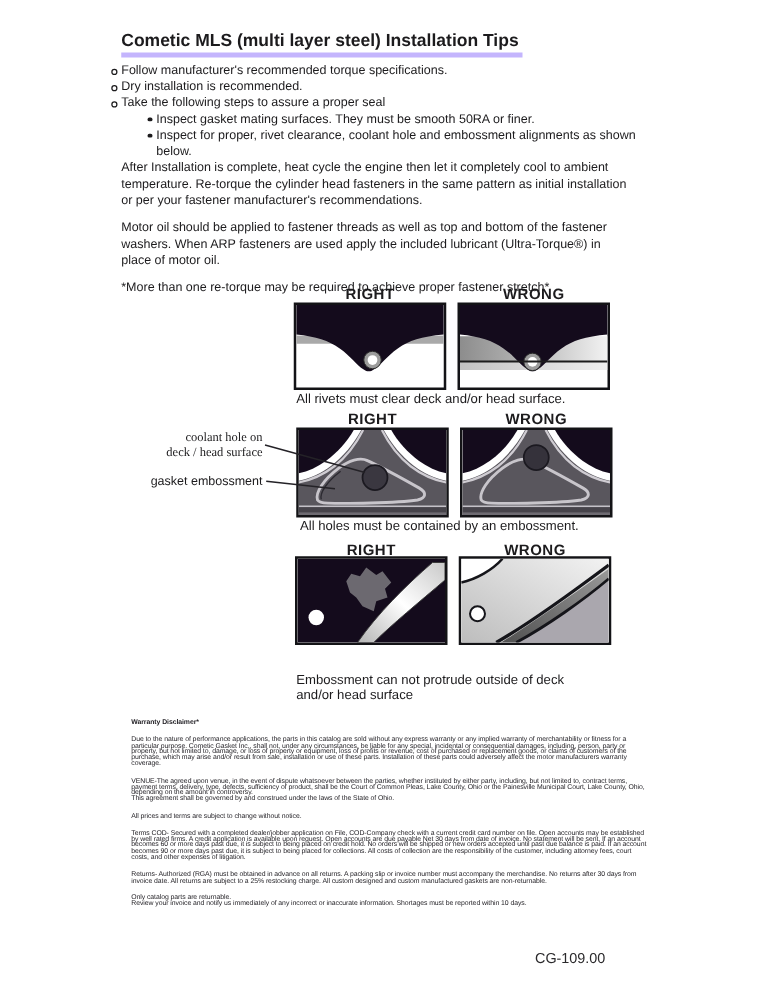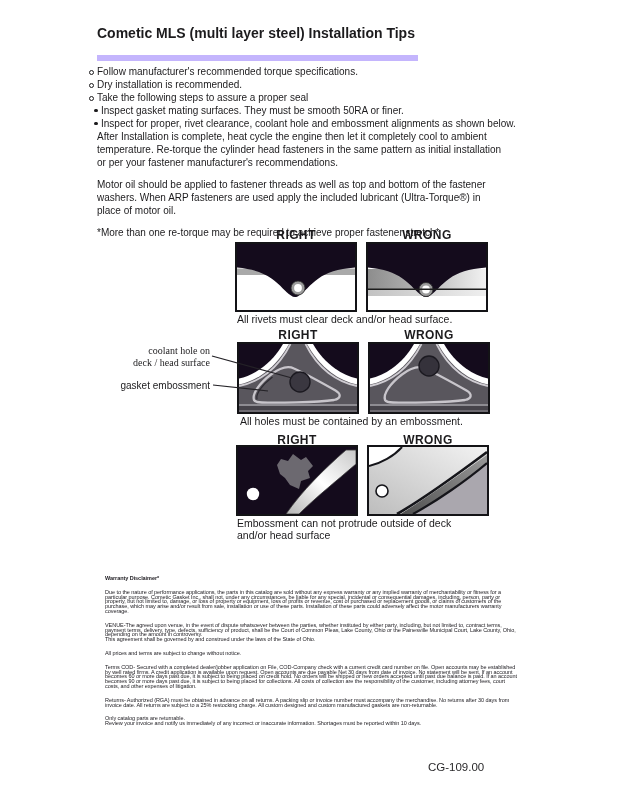--- a/index.html
+++ b/index.html
@@ -1,26 +1,26 @@
 <!DOCTYPE html>
 <html><head>
 <meta charset="utf-8">
 <style>
   html,body{margin:0;padding:0;background:#e8e8e8;}
   .page{width:618px;height:800px;position:relative;background:#ffffff;overflow:hidden;
         font-family:"Liberation Sans","DejaVu Sans",sans-serif;color:#1c1b1d;}
   
   .doc{position:absolute;left:97px;top:24px;width:420px;}
   .doc h1{font-size:14px;line-height:16px;font-weight:bold;margin:0 0 4px 0;
-          display:inline-block;border-bottom:6px solid #c4b5fd;padding:0 3px 14px 0;}
+          display:inline-block;border-bottom:4px solid #c4b5fd;padding:0 3px 2px 0;}
   ul.tips{list-style:none;margin:0;padding:0;font-size:10px;line-height:13px;}
   ul.tips li{position:relative;}
   li.t1::before{content:"";position:absolute;left:-8px;top:4.5px;width:3px;height:3px;
                 border:1px solid #1c1b1d;border-radius:50%;}
-  li.t2{margin-left:4px;}
+  li.t2{margin-left:28px;}
   li.t2::before{content:"";position:absolute;left:-7px;top:4.5px;width:3.6px;height:3.6px;
                 background:#1c1b1d;border-radius:50%;}
   .doc h2{font-size:12px;font-weight:bold;margin:11px 0 6px 0;}
   .doc p{font-size:10px;line-height:13px;margin:0 0 9px 0;width:408px;}
   
   .diagrams{position:absolute;left:0;top:0;width:504px;height:560px;padding-left:35px;}
   .dlabel{position:absolute;width:122px;text-align:center;font-size:12px;font-weight:bold;
           letter-spacing:.4px;}
   .panel{position:absolute;width:122px;background:#fff;border:2px solid #131316;box-sizing:border-box;}
   .panel svg{display:block;width:100%;height:100%;}
@@ -172,21 +172,21 @@
         <path d="M0,19 C12,16.5 25,9 33,0 L118,0 L118,5 C88,28 54,52 28,67 L0,67 Z" fill="url(#g3wbg)"></path>
         <path d="M0,19 C12,16.5 25,9 33,0" stroke="#15151a" stroke-width="2" fill="none"></path>
         <path d="M28,67 C56,51 90,26 118,5 L118,16 C94,35 66,55 44,67 Z" fill="url(#g3wband)"></path>
         <path d="M31,67 C58,50 92,26 118,7.5" stroke="#d9d9d9" stroke-width="1" fill="none"></path>
         <path d="M28,67 C56,51 90,26 118,5" stroke="#15151a" stroke-width="2.6" fill="none"></path>
         <path d="M44,67 C68,54 98,33 118,16 L118,67 Z" fill="#aaa7ae"></path>
         <path d="M44,67 C68,54 98,33 118,16" stroke="#15151a" stroke-width="2.2" fill="none"></path>
         <circle cx="13" cy="44" r="6" fill="#ffffff" stroke="#15151a" stroke-width="1.6"></circle>
       </svg>
     </div>
-    <div class="caption" style="left:237px;top:517px;width:250px;">
+    <div class="caption" style="left:237px;top:538px;width:250px;">
       <span>Embossment can not protrude outside of deck</span>
       <span>and/or head surface</span>
     </div>
 
     <svg class="leaders">
       <line x1="212" y1="356" x2="292" y2="378" stroke="#242227" stroke-width="1.2"></line>
       <line x1="213" y1="385" x2="268" y2="391" stroke="#242227" stroke-width="1.2"></line>
     </svg>
   </div>
 

